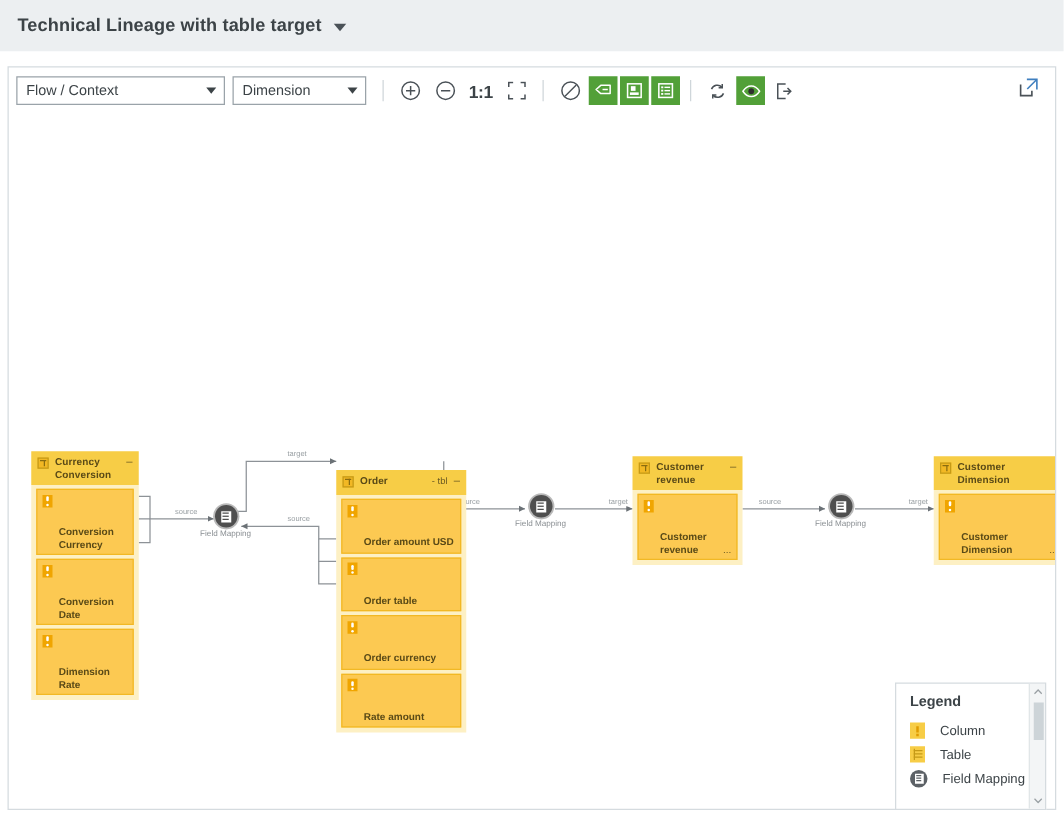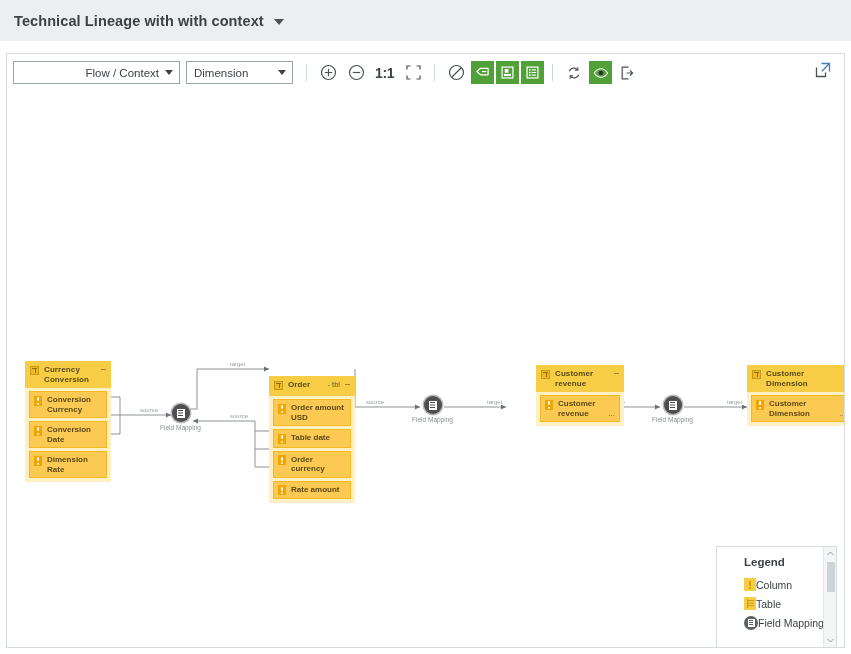--- a/index.html
+++ b/index.html
@@ -56,21 +56,21 @@
     height: 23px;
     border: 1px solid #9aa3a9;
     background: #fff;
     display: flex; align-items: center;
     justify-content: space-between;
     padding: 0 6px 0 7px;
     font-size: 11.5px; color: #3c4347;
     margin-right: 6px;
     cursor: pointer;
   }
-  .sel-flow { width: 167px; justify-content: flex-end; }
+  .sel-flow { width: 167px; }
   .sel-dir  { width: 107px; }
   .sel-caret {
     width: 0; height: 0;
     border-left: 4.5px solid transparent;
     border-right: 4.5px solid transparent;
     border-top: 5.5px solid #3c4347;
     margin-left: 6px;
   }
 
   .tb-sep {
@@ -134,21 +134,21 @@
   .col-row {
     background: #fcc952;
     border: 1px solid #f2b824;
     display: flex; align-items: flex-start;
     gap: 5px;
     padding: 3px 4px;
     min-height: 16px;
   }
   .col-row .cname {
     font-size: 8px; font-weight: bold; color: #5a4a17;
-    line-height: 9.5px; flex: 1;
+    line-height: 9.5px; flex: 1; margin-top: 26px;
   }
   .col-row .cdots {
     font-size: 8px; color: #6b5a22; align-self: flex-end;
   }
 
   
   .ico-table {
     width: 9px; height: 9px; flex: 0 0 9px;
     background: #f2b824; border: 1px solid #c59a17;
     position: relative; margin-top: .5px;
@@ -206,29 +206,29 @@
     padding: 0 2px;
     white-space: nowrap;
   }
 
   
   .legend {
     position: absolute; left: 716px; top: 546px;
     width: 121px; height: 102px;
     background: #ffffff;
     border: 1px solid #d5dbdf;
-    padding: 9px 0 0 27px;
+    padding: 9px 0 0 11px;
     overflow: hidden;
   }
   .legend-title {
     font-size: 11.5px; font-weight: bold; color: #3c4347;
     margin-bottom: 7px;
   }
   .legend-row {
-    display: flex; align-items: center; gap: 0; height: 19px; text-align: center;
+    display: flex; align-items: center; gap: 12px; height: 19px; text-align: center;
   }
   .legend-row .lbl {
     font-size: 10.5px; color: #3c4347;
   }
   .lg-ico-col {
     width: 12px; height: 13px; background: #f7cd46; position: relative;
     flex: 0 0 12px;
   }
   .lg-ico-col::before {
     content:''; position:absolute; left:5px; top:2.5px;
@@ -285,21 +285,21 @@
     width: 8px; height: 30px; background: #cdd4d8;
   }
 </style>
 </head>
 <body>
 
 <div id="app">
 
   <div class="title-bar">
     <div class="title-chip">
-      <span class="title-text">Technical Lineage with with context</span>
+      <span class="title-text">Technical Lineage with table target</span>
       <span class="caret-down"></span>
     </div>
   </div>
 
   <div class="canvas-frame">
 
     <div class="toolbar">
 
       <div class="sel sel-flow">
         <span>Flow / Context</span>
@@ -458,55 +458,55 @@
         </div>
       </div>
 
       <div class="fmnode" style="left:146px; top:313px; width:55px;">
         <div class="fm-circle">
           <span class="fm-glyph"></span>
         </div>
         <div class="fm-label">Field Mapping</div>
       </div>
 
-      <div class="tnode" style="left:262px; top:285px; width:86px;">
+      <div class="tnode" style="left:262px; top:285px; width:104px;">
         <div class="tnode-head">
           <span class="ico-table"></span>
           <span class="ttitle">Order</span>
           <span class="tmeta">- tbl</span>
           <span class="tdash">–</span>
         </div>
         <div class="tnode-body">
           <div class="col-row">
             <span class="ico-col"></span>
             <span class="cname">Order amount USD</span>
           </div>
           <div class="col-row">
             <span class="ico-col"></span>
-            <span class="cname">Table date</span>
+            <span class="cname">Order table</span>
           </div>
           <div class="col-row">
             <span class="ico-col"></span>
             <span class="cname">Order currency</span>
           </div>
           <div class="col-row">
             <span class="ico-col"></span>
             <span class="cname">Rate amount</span>
           </div>
         </div>
       </div>
 
       <div class="fmnode" style="left:398px; top:305px; width:55px;">
         <div class="fm-circle">
           <span class="fm-glyph"></span>
         </div>
         <div class="fm-label">Field Mapping</div>
       </div>
 
-      <div class="tnode" style="left:529px; top:274px; width:88px;">
+      <div class="tnode" style="left:499px; top:274px; width:88px;">
         <div class="tnode-head">
           <span class="ico-table"></span>
           <span class="ttitle">Customer revenue</span>
           <span class="tdash">–</span>
         </div>
         <div class="tnode-body">
           <div class="col-row">
             <span class="ico-col"></span>
             <span class="cname">Customer revenue</span>
             <span class="cdots">...</span>

